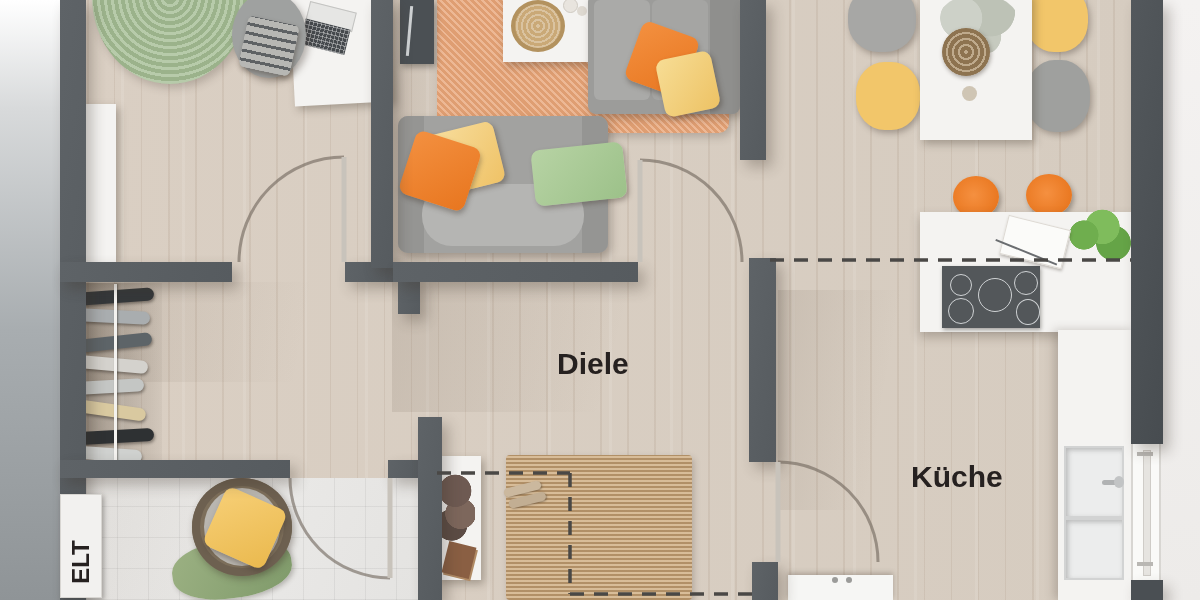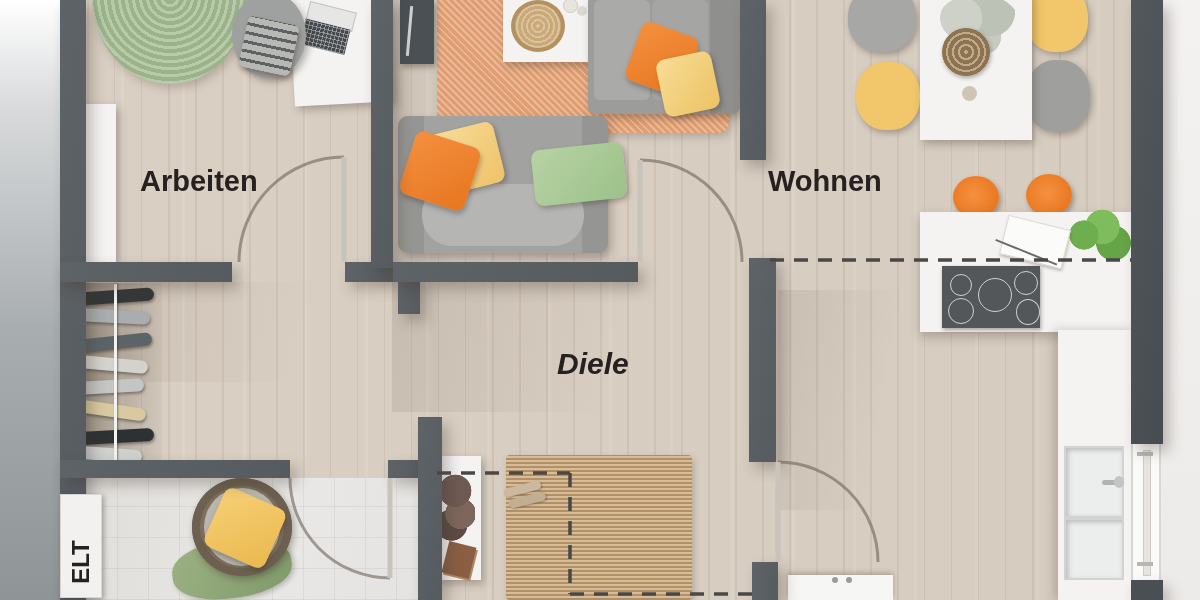--- a/index.html
+++ b/index.html
@@ -195,18 +195,17 @@
       <path d="M778,462 L778,562"></path>
     </g>
     <g stroke="#4a4846" stroke-width="3.5" fill="none" stroke-dasharray="14 10">
       <path d="M770,260 L1131,260"></path>
       <path d="M437,473 L570,473"></path>
       <path d="M570,473 L570,594"></path>
       <path d="M570,594 L752,594"></path>
     </g>
   </svg>
 
-  <div class="label" style="left:140px;top:165px;">Arbeiten</div>
-  <div class="label" style="left:768px;top:165px;">Wohnen</div>
-  <div class="label" style="left:557px;top:347px;font-size:30px;font-style:italic;">Diele</div>
+  <div class="label" style="left:557px;top:347px;font-size:30px;">Diele</div>
+  <div class="label" style="left:911px;top:460px;font-size:30px;">Küche</div>
   <div class="label" style="left:26px;top:542px;width:110px;height:40px;line-height:40px;text-align:center;font-size:24px;transform:rotate(-90deg);">ELT</div>
 
 </div>
 
 </body></html>

